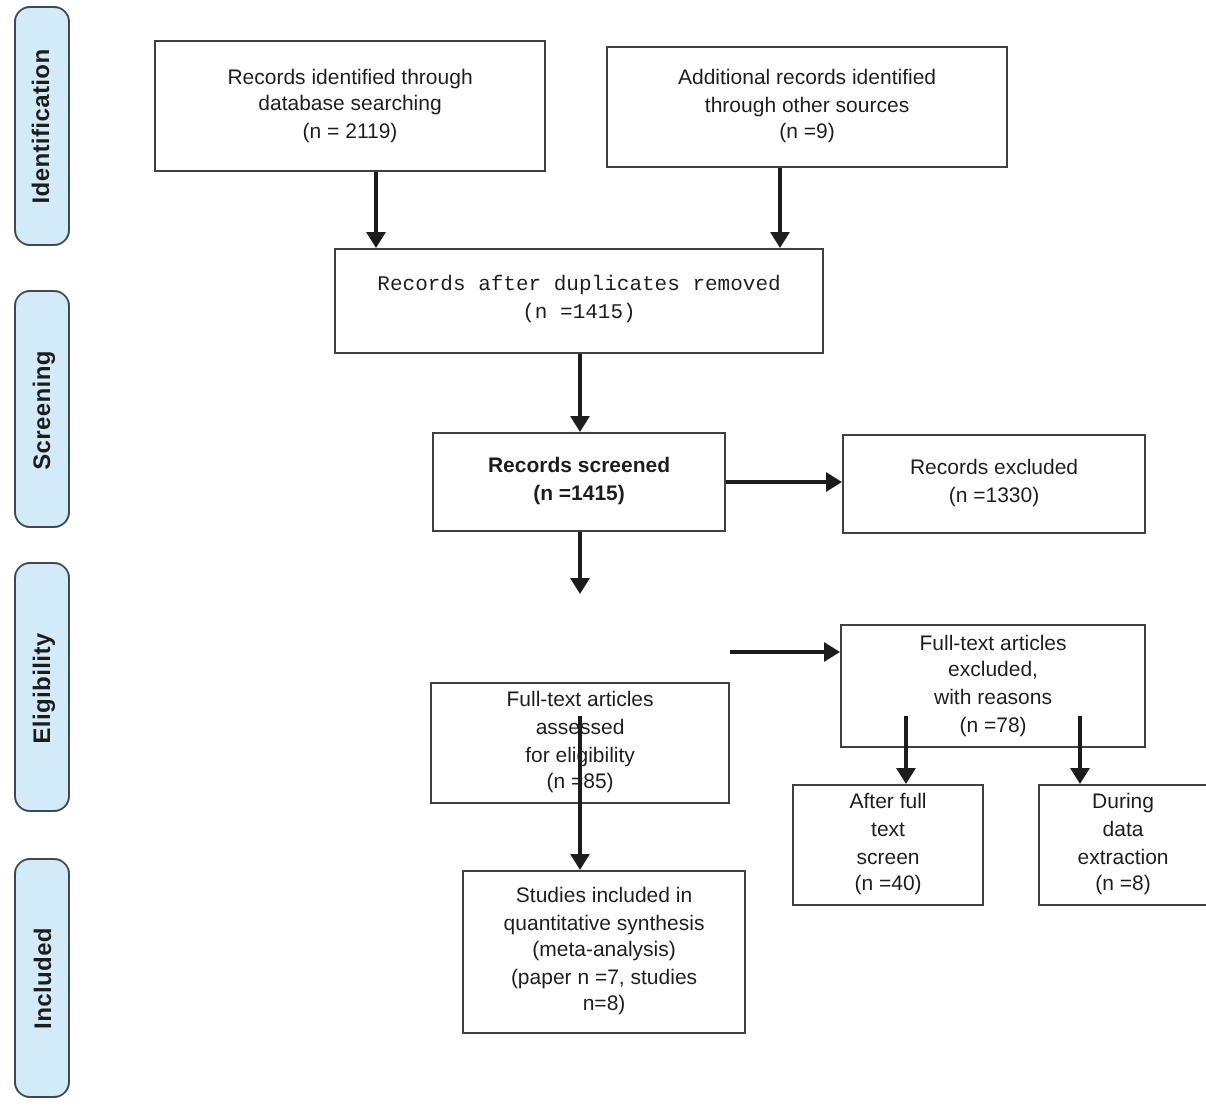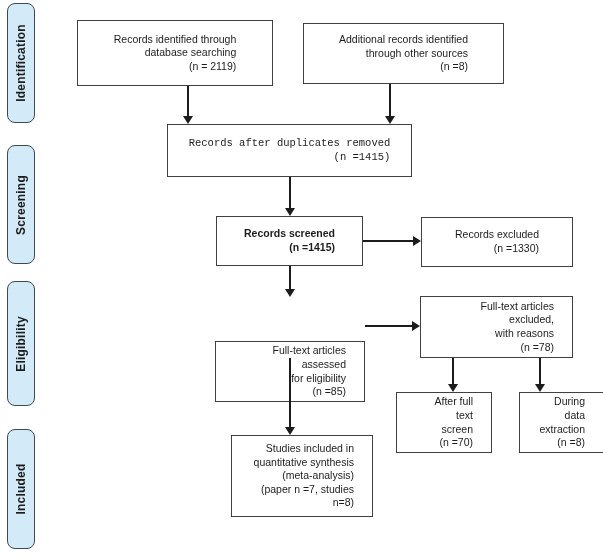--- a/index.html
+++ b/index.html
@@ -26,21 +26,21 @@
     font-weight:bold;
     font-size:12px;
     letter-spacing:.2px;
   }
   .fbox{
     position:absolute;
     background:#fff;
     border:1.5px solid var(--box-border,#404040);
     box-sizing:border-box;
     display:flex;align-items:center;justify-content:center;
-    text-align:right;
+    text-align:center;
     font-size:10.5px;
     line-height:1.3;
     white-space:pre-line;
     padding:1px 18px;
   }
   .vline,.hline{position:absolute;background:var(--arrow,#1c1c1c);}
   .vline{width:2px;}
   .hline{height:2px;}
   .head-down{
     position:absolute;width:0;height:0;
@@ -59,21 +59,21 @@
   #stage-screening{left:7px;top:145px;height:119px;}
   #stage-eligibility{left:7px;top:281px;height:125px;}
   #stage-included{left:7px;top:429px;height:120px;}
   
   #box-identified{left:77px;top:20px;width:196px;height:66px;}
   #box-additional{left:303px;top:23px;width:201px;height:61px;}
   #box-duplicates{left:167px;top:124px;width:245px;height:53px;font-family:Liberation Mono, monospace;}
   #box-screened{left:216px;top:216px;width:147px;height:50px;font-weight:bold;}
   #box-excluded{left:421px;top:217px;width:152px;height:50px;}
   #box-fulltext{left:215px;top:297px;width:150px;height:61px;margin-top:44px;}
-  #box-ft-excluded{left:420px;top:296px;width:153px;height:62px;}
+  #box-ft-excluded{left:420px;top:312px;width:153px;height:62px;}
   #box-after-screen{left:396px;top:392px;width:96px;height:61px;}
   #box-data-extraction{left:519px;top:392px;width:85px;height:61px;}
   #box-synthesis{left:231px;top:435px;width:142px;height:82px;}
 </style>
 </head>
 <body>
 
 <div id="canvas" style="--stage-fill: #d3eaf8; --stage-border: #3e4a52; --box-border: #404040; --arrow: #1c1c1c; --text: #1c1c1c; --bg: #ffffff;">
 
   <div class="stage" id="stage-identification">
@@ -87,36 +87,36 @@
   </div>
   <div class="stage" id="stage-included">
     <span>Included</span>
   </div>
 
   <div class="fbox" id="box-identified">Records identified through
 database searching
 (n = 2119)</div>
   <div class="fbox" id="box-additional">Additional records identified
 through other sources
-(n =8)</div>
+(n =9)</div>
   <div class="fbox" id="box-duplicates">Records after duplicates removed
 (n =1415)</div>
   <div class="fbox" id="box-screened">Records screened
 (n =1415)</div>
   <div class="fbox" id="box-excluded">Records excluded
 (n =1330)</div>
   <div class="fbox" id="box-fulltext">Full-text articles assessed
 for eligibility
 (n =85)</div>
   <div class="fbox" id="box-ft-excluded">Full-text articles excluded,
 with reasons
 (n =78)</div>
   <div class="fbox" id="box-after-screen">After full text
 screen
-(n =70)</div>
+(n =40)</div>
   <div class="fbox" id="box-data-extraction">During data
 extraction
 (n =8)</div>
   <div class="fbox" id="box-synthesis">Studies included in
 quantitative synthesis
 (meta-analysis)
 (paper n =7, studies n=8)</div>
 
   <div class="vline" style="left:186.5px;top:86px;height:30px;"></div>
   <div class="head-down" style="left:182.5px;top:116px;"></div>

